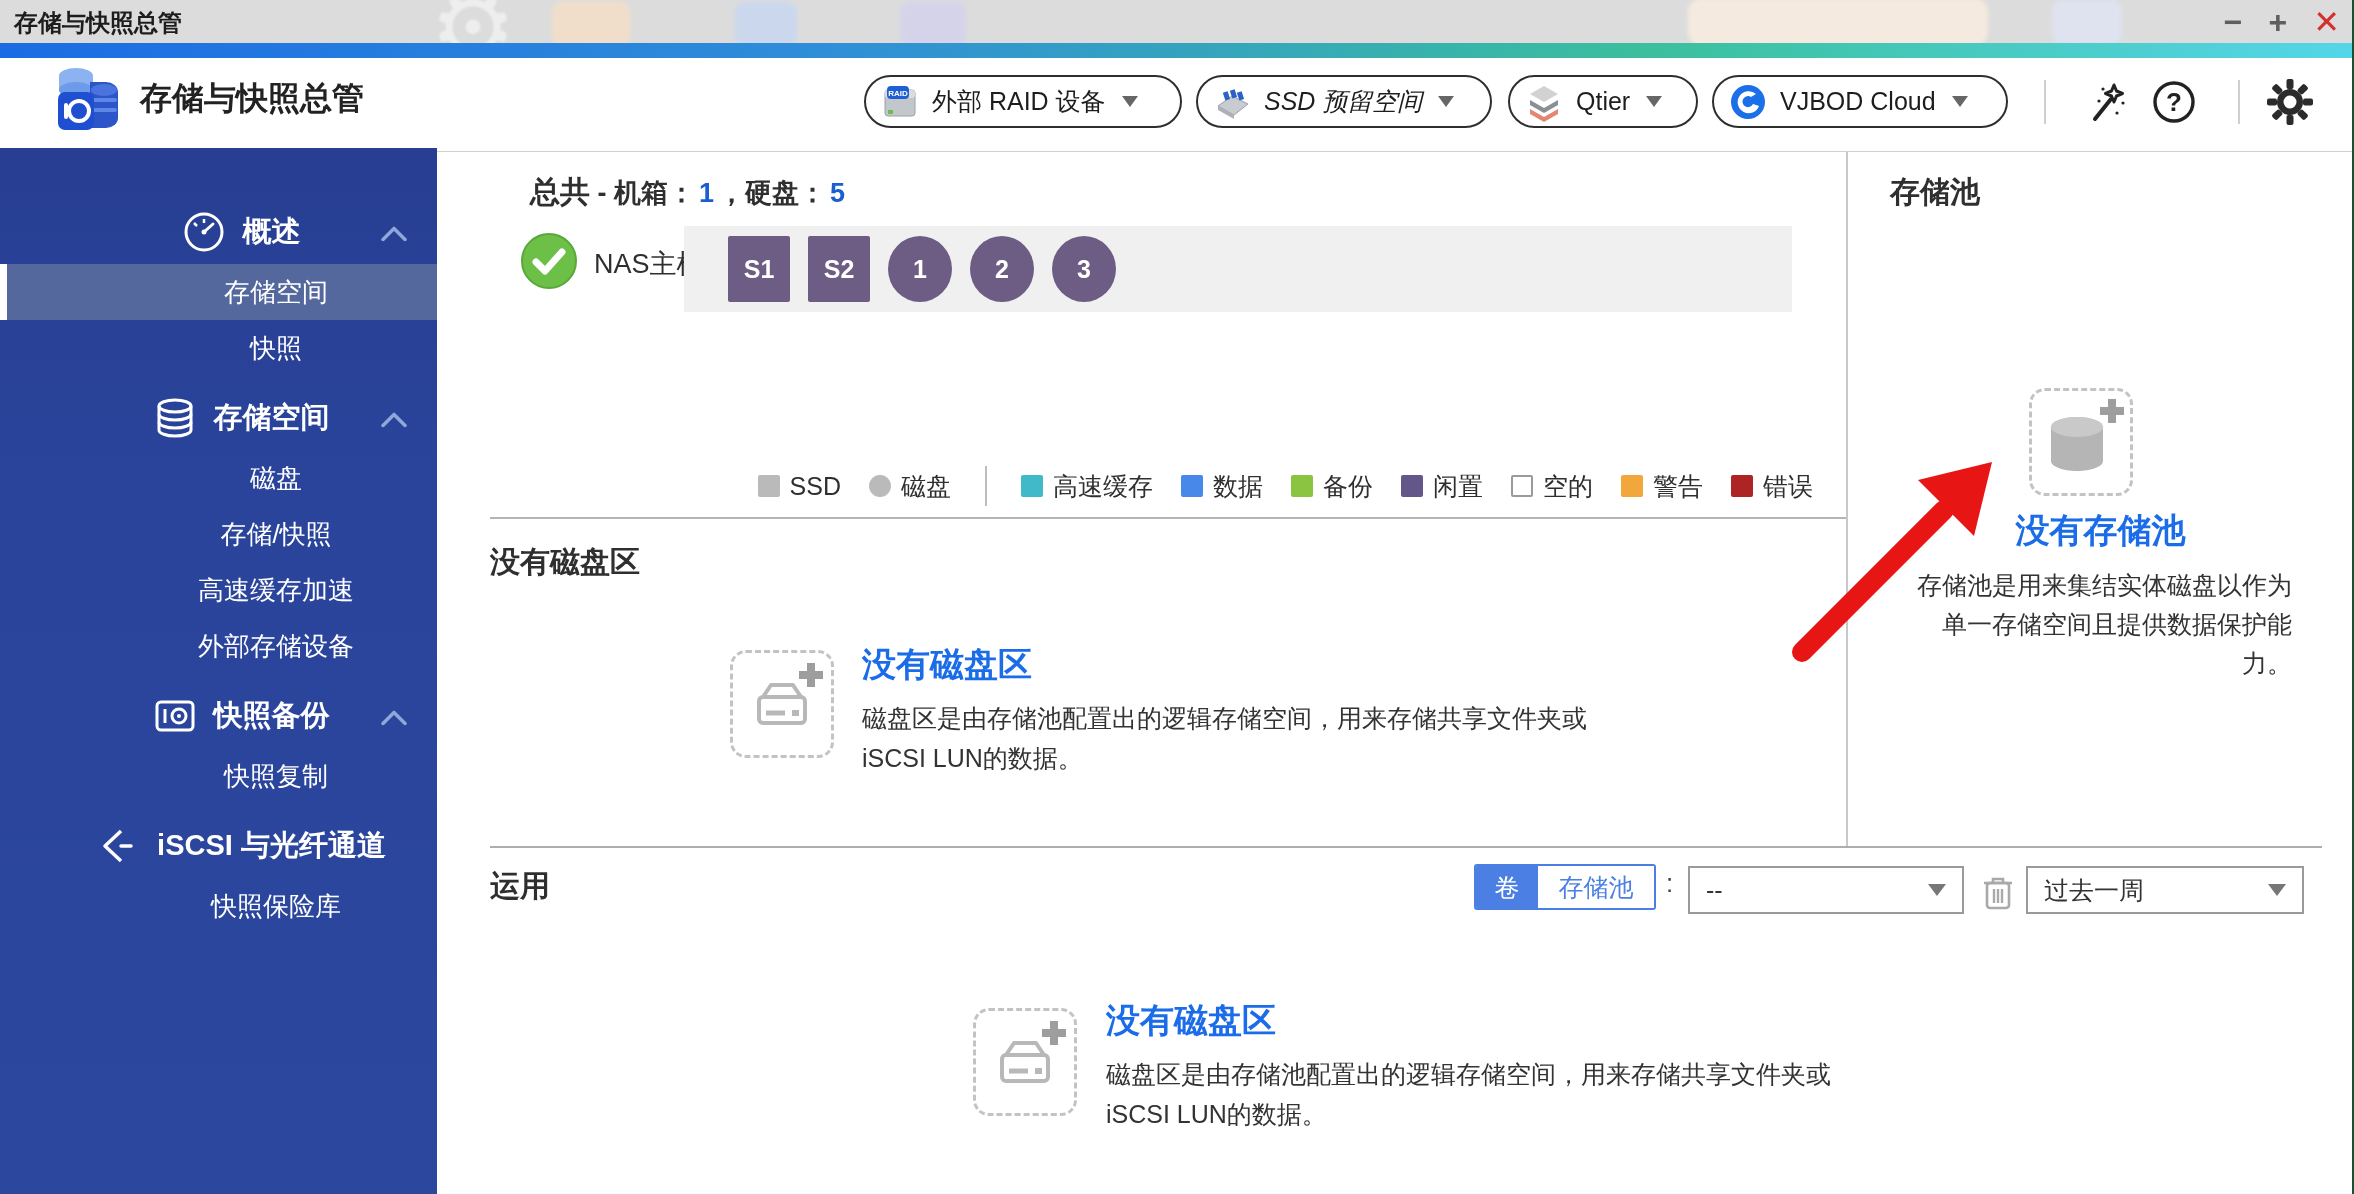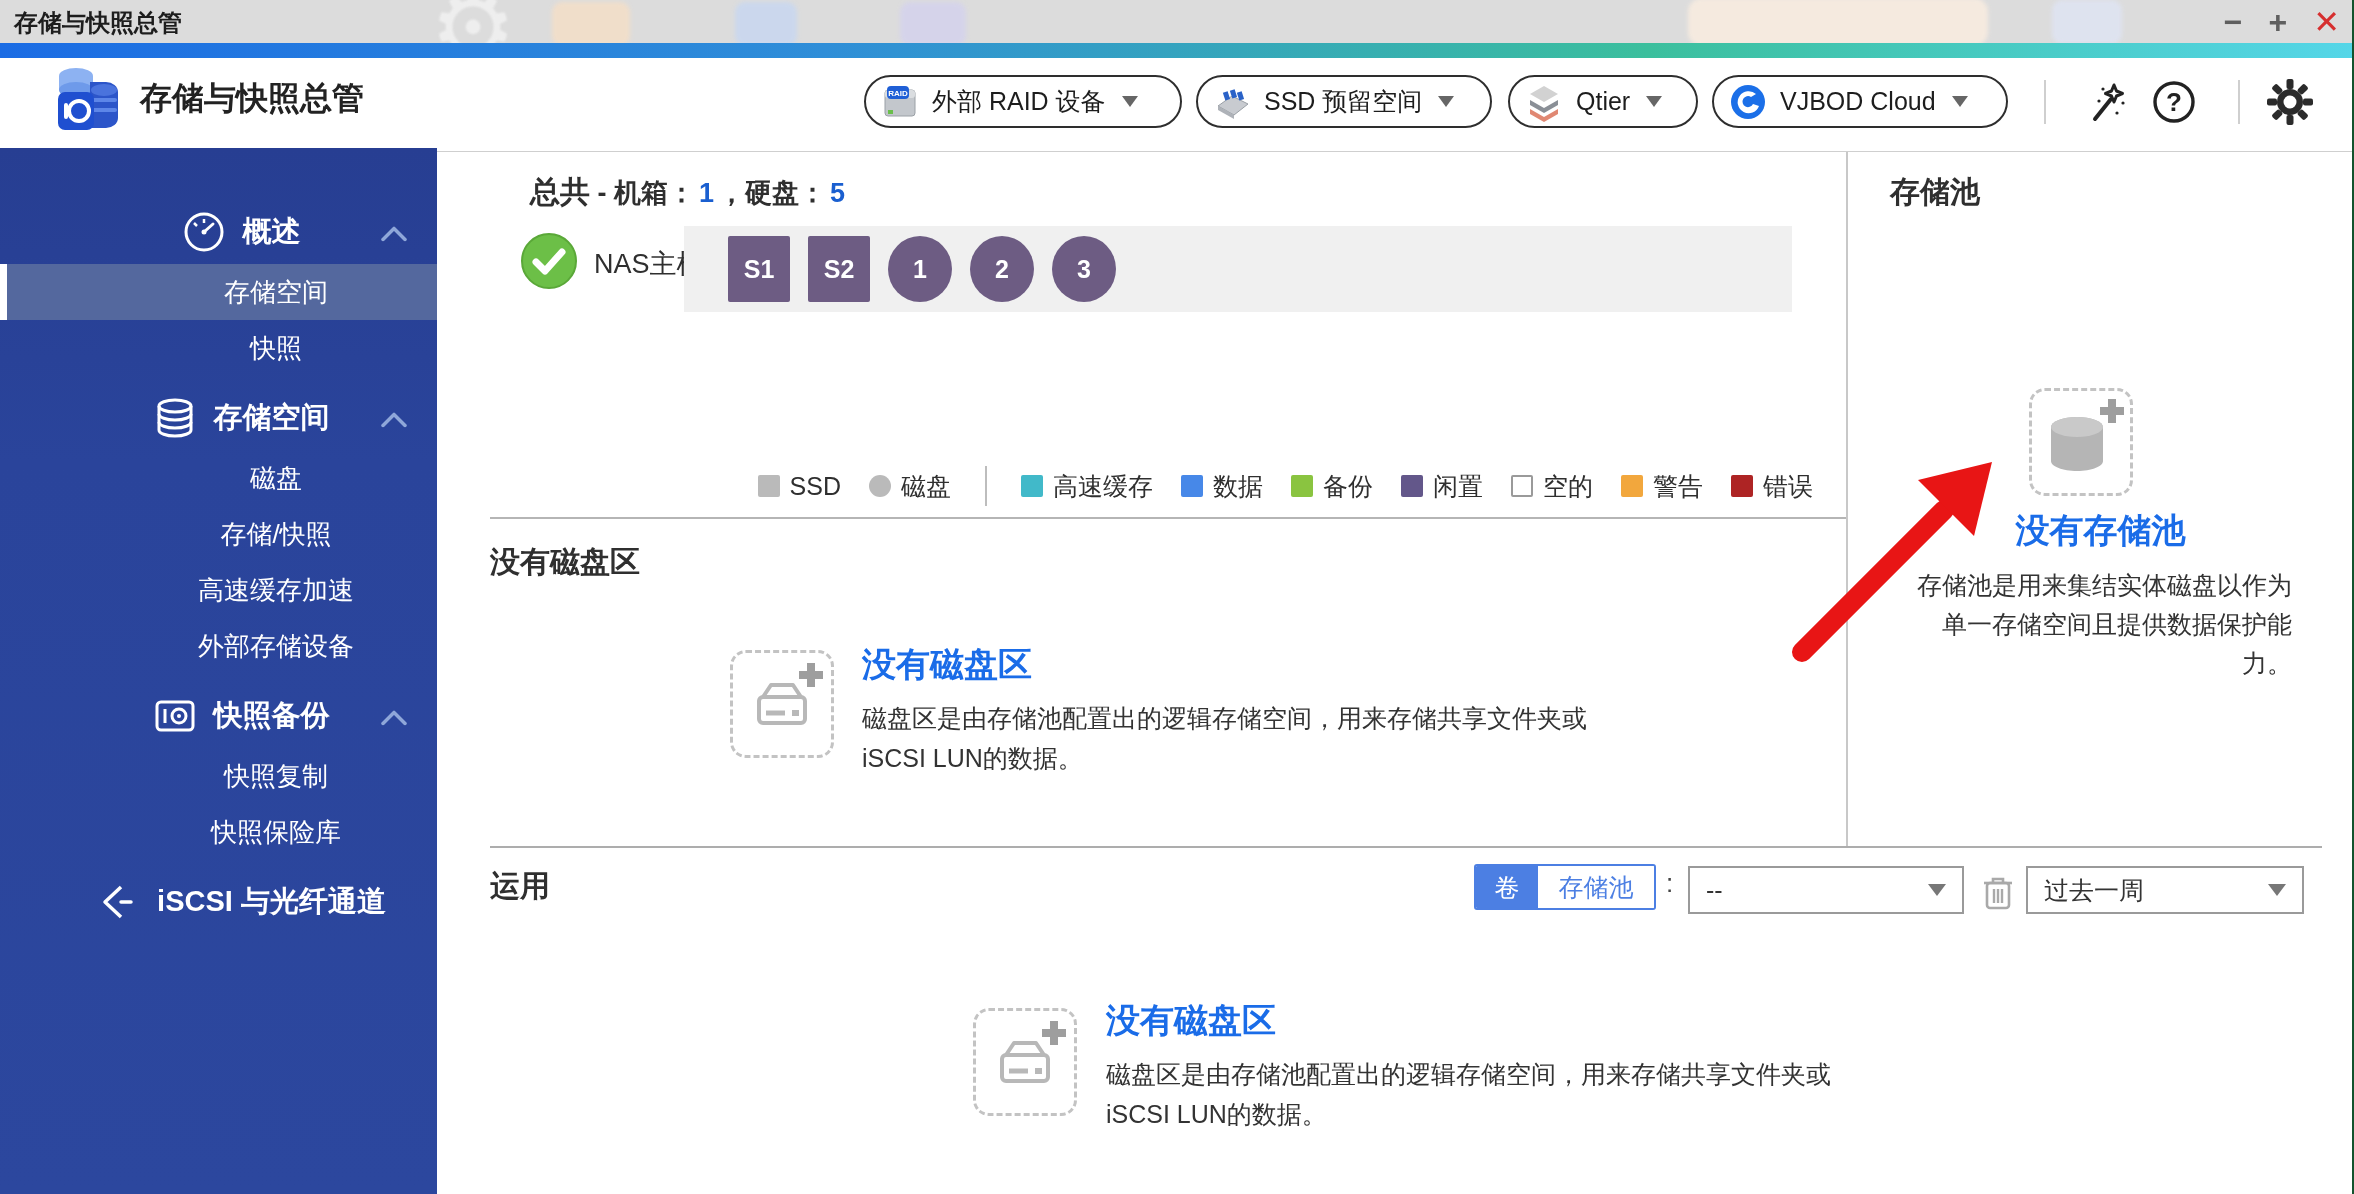--- a/index.html
+++ b/index.html
@@ -26,21 +26,21 @@
 
   
   .header{position:absolute;left:0;top:58px;width:2354px;height:90px;background:#ffffff;}
   .app-icon{position:absolute;left:52px;top:6px;width:68px;height:70px;}
   .app-title{position:absolute;left:140px;top:19px;font-size:32px;font-weight:bold;color:#222;}
   .pill{position:absolute;top:17px;height:53px;border:2px solid #2e2e2e;border-radius:27px;background:#fff;
     display:flex;align-items:center;gap:12px;padding:0 22px 0 14px;cursor:pointer;}
   .pill .plabel{font-size:25px;color:#1d1d1d;white-space:nowrap;}
   .pill .chev{width:0;height:0;border-left:8px solid transparent;border-right:8px solid transparent;border-top:11px solid #666;margin-left:4px;}
   .pill1{left:864px;width:318px;}
-  .pill2{left:1196px;width:296px;}
+  .pill2{left:1196px;width:296px;font-style:italic;}
   .pill3{left:1508px;width:190px;}
   .pill4{left:1712px;width:296px;}
   .hsep{position:absolute;top:22px;width:2px;height:44px;background:#cfcfcf;}
   .hsep1{left:2044px;} .hsep2{left:2238px;}
   .hbtn{position:absolute;top:18px;width:52px;height:52px;display:flex;align-items:center;justify-content:center;cursor:pointer;}
   .hbtn-wand{left:2078px;} .hbtn-help{left:2148px;} .hbtn-gear{left:2264px;}
 
   
   .sidebar{position:absolute;left:0;top:148px;width:437px;height:1046px;
     background:linear-gradient(180deg,#273e92 0%,#2a449b 30%,#2c479e 100%);padding-top:52px;}
@@ -292,32 +292,32 @@
           </svg>
       </span>
       <span>快照备份</span>
       <span class="nav-chevron"><svg width="26" height="15" viewBox="0 0 26 15">
             <polyline points="2,13 13,2 24,13" fill="none" stroke="#8fa7d9" stroke-width="3.5" stroke-linecap="round"></polyline>
           </svg></span>
     </div>
     <div class="nav-row nav-sub">
       <span>快照复制</span>
     </div>
-    <div class="nav-row nav-sub">
-      <span>快照保险库</span>
-    </div>
-
     <div class="nav-row nav-section gap">
       <span class="nav-icon">
         <svg width="46" height="46" viewBox="0 0 46 46">
             <polyline points="26,8 10,23 26,38" fill="none" stroke="#fff" stroke-width="3.5" stroke-linejoin="round"></polyline>
             <line x1="26" y1="23" x2="36" y2="23" stroke="#fff" stroke-width="3.5" stroke-linecap="round"></line>
           </svg>
       </span>
       <span>iSCSI 与光纤通道</span>
+    </div>
+
+    <div class="nav-row nav-sub">
+      <span>快照保险库</span>
     </div>
   </aside>
 
   <div class="summary">
     <span class="big">总共</span>
     <span>- 机箱：</span><span class="num">1</span><span>，硬盘：</span><span class="num">5</span>
   </div>
 
   <div class="check-badge">
     <svg width="58" height="58" viewBox="0 0 58 58">

